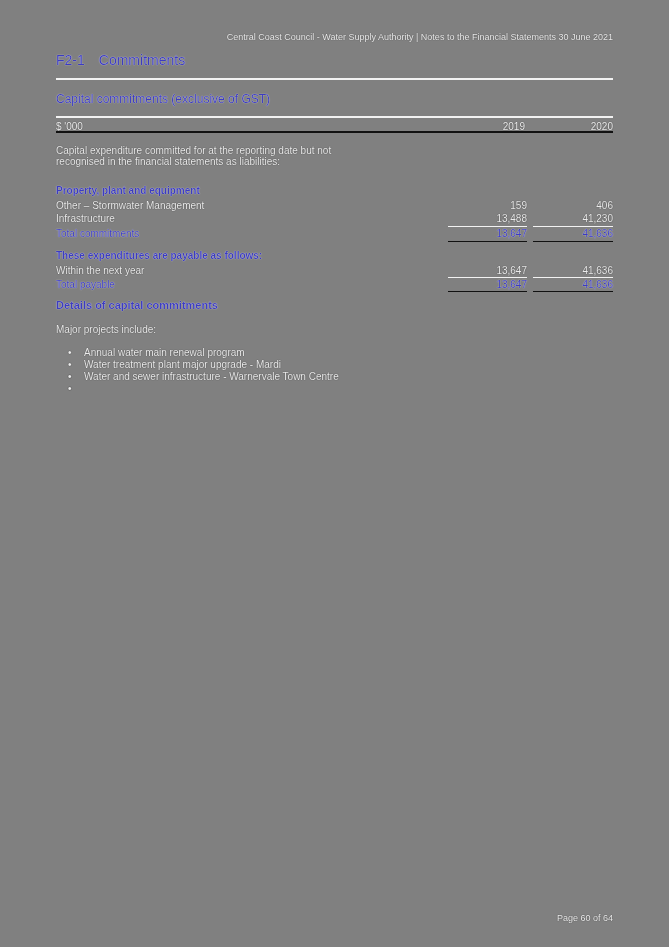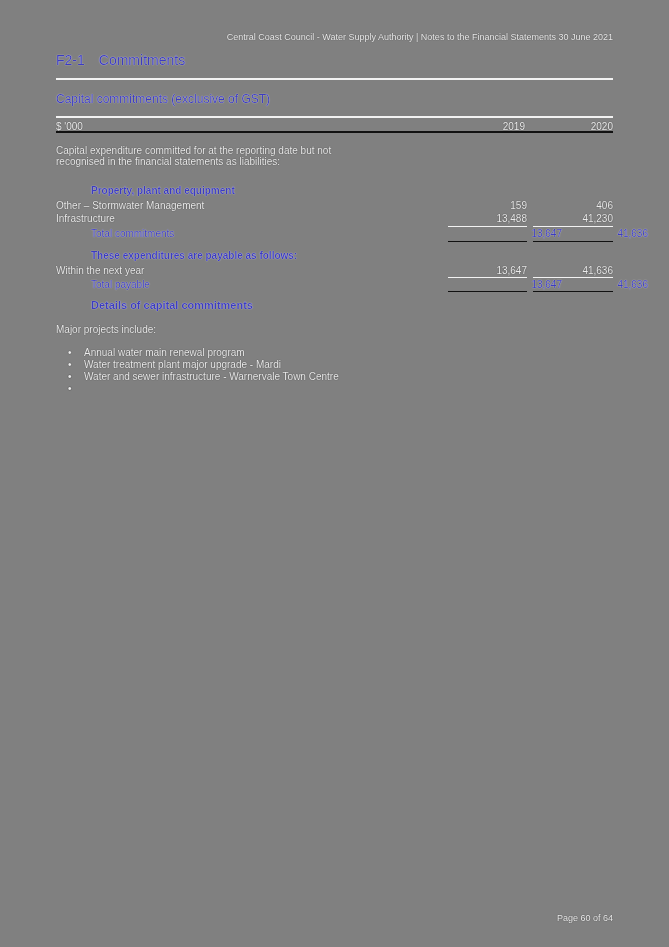--- a/index.html
+++ b/index.html
@@ -34,21 +34,21 @@
     }
     .table-head {
       position: absolute; top: 119px; left: 0; width: 557px; height: 32px;
       font-size: 10px; color: #f0f0f0; text-shadow: 0 0 1px #222;
     }
     .table-head span { position: absolute; top: 2px; }
     .body-text {
       font-size: 10px; color: #ececec; text-shadow: 0 0 1px #222;
       line-height: 11px;
     }
-    .blue { color: #3c3cc0; text-shadow: 0 0 1px #ffffff; margin-left: 35px; }
+    .blue { color: #3c3cc0; text-shadow: 0 0 1px #ffffff; }
     .row { position: absolute; left: 0; width: 557px; height: 13px; font-size: 10px; }
     .row .label { position: absolute; left: 0; top: 0; white-space: nowrap; }
     .row .v1 { position: absolute; right: 86px; top: 0; text-align: left; }
     .row .v2 { position: absolute; right: 0; top: 0; text-align: left; }
     .uline { position: absolute; height: 1px; background: #f2f2f2; }
     .uline.dark { background: #111; }
     .bullets {
       position: absolute; top: 347px; left: 0; margin: 0; padding: 0;
       list-style: none; font-size: 10px; line-height: 12px; color: #ececec;
       text-shadow: 0 0 1px #222;

